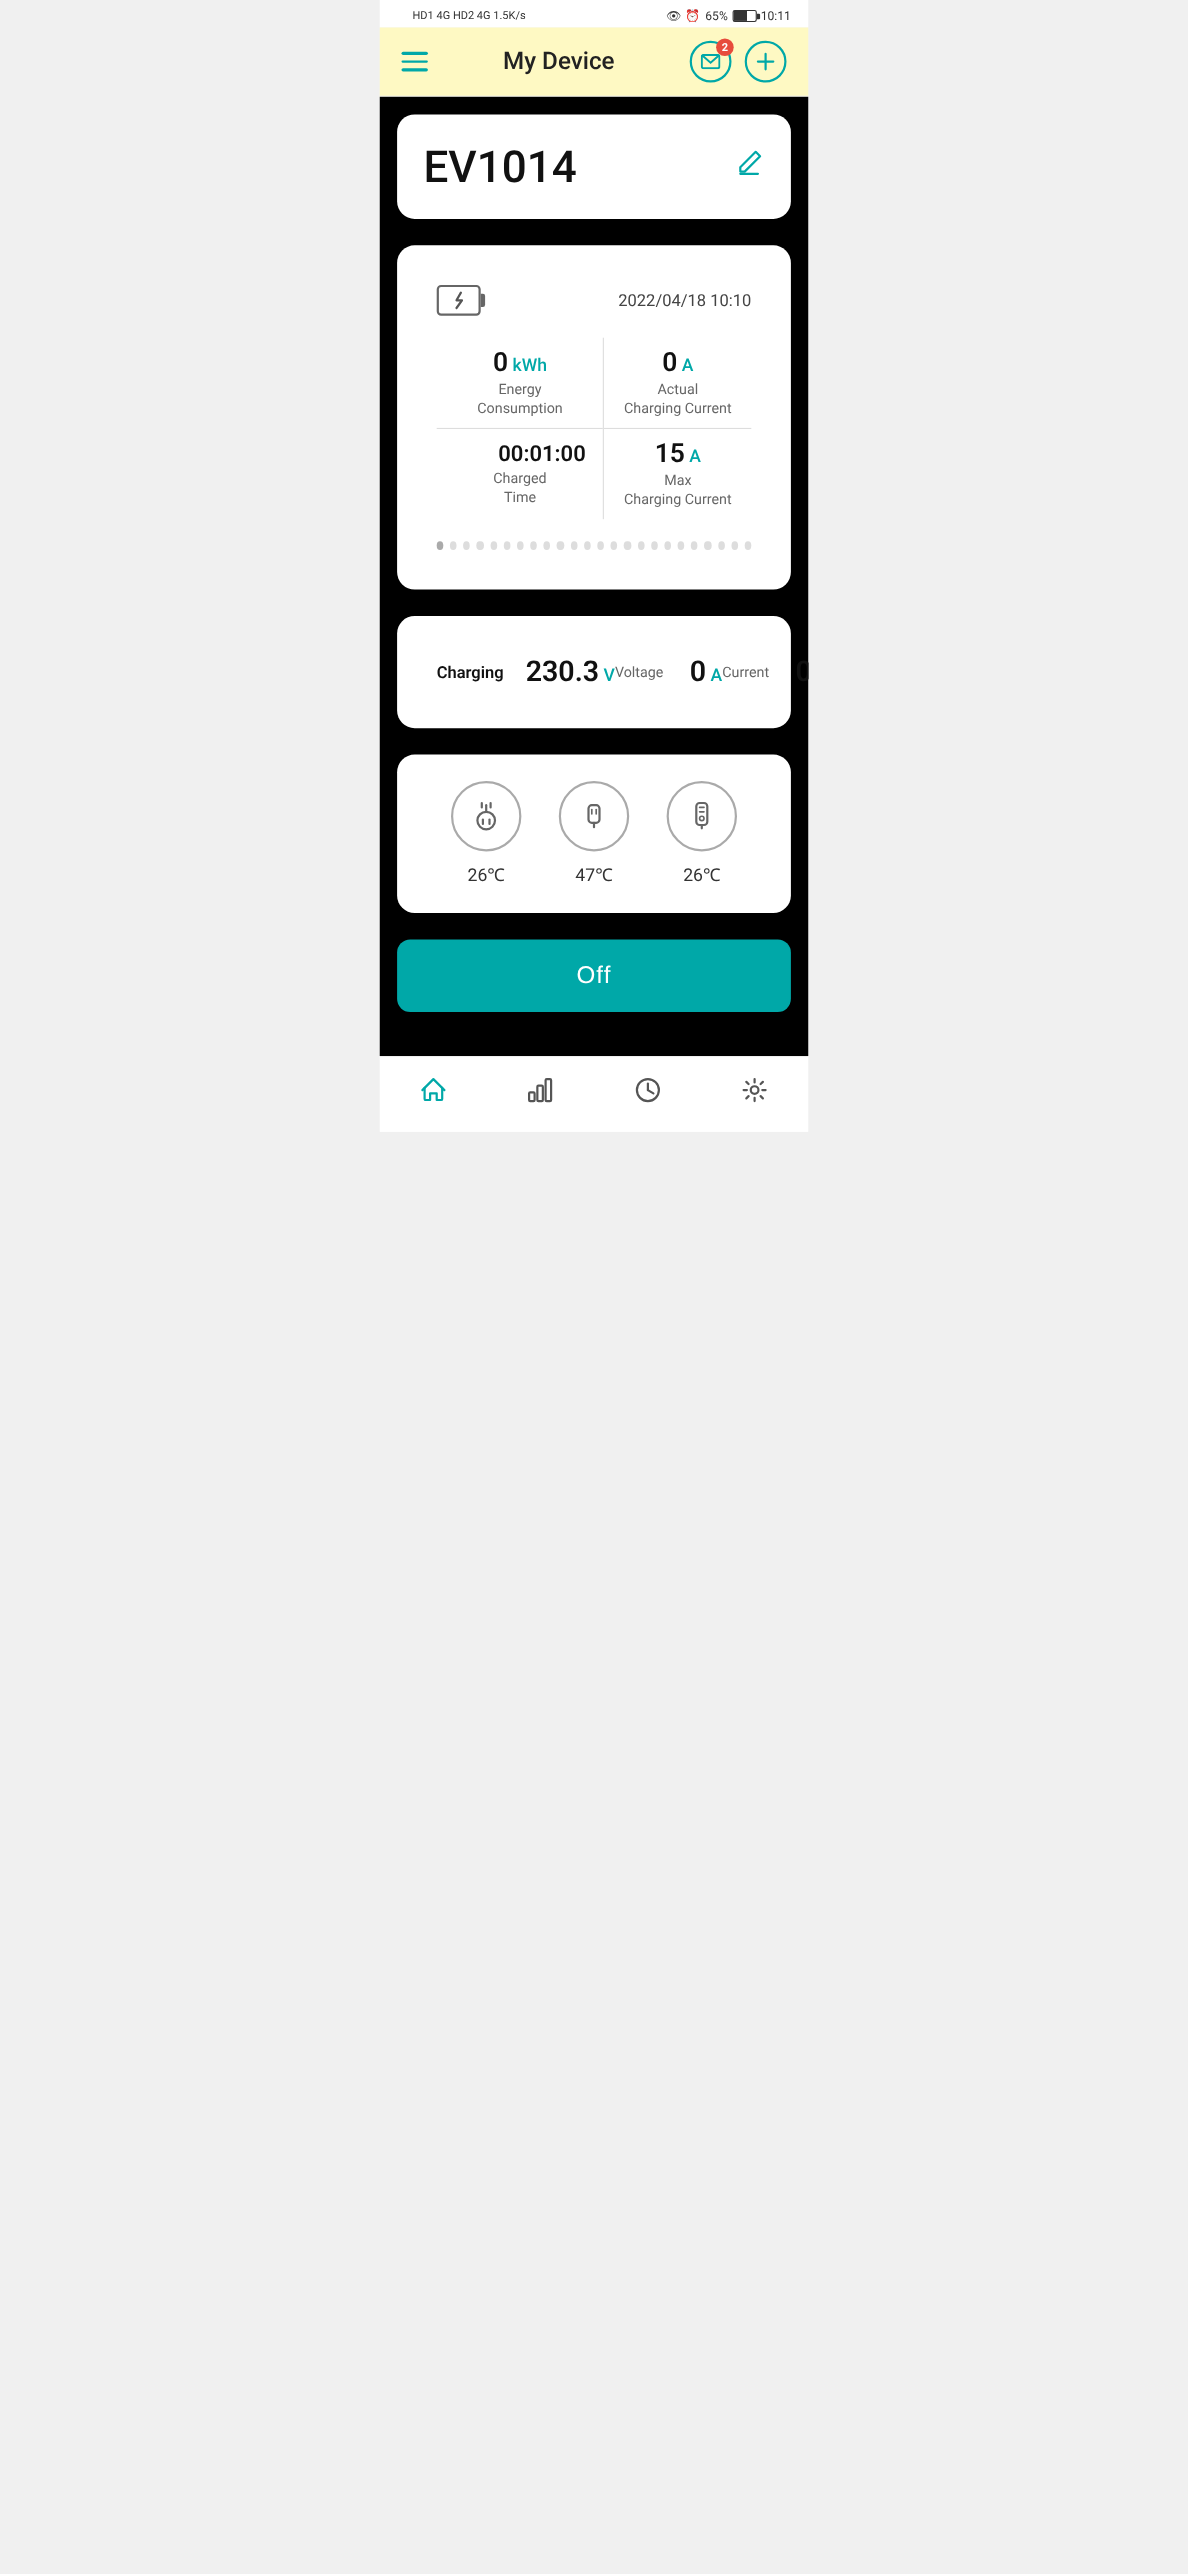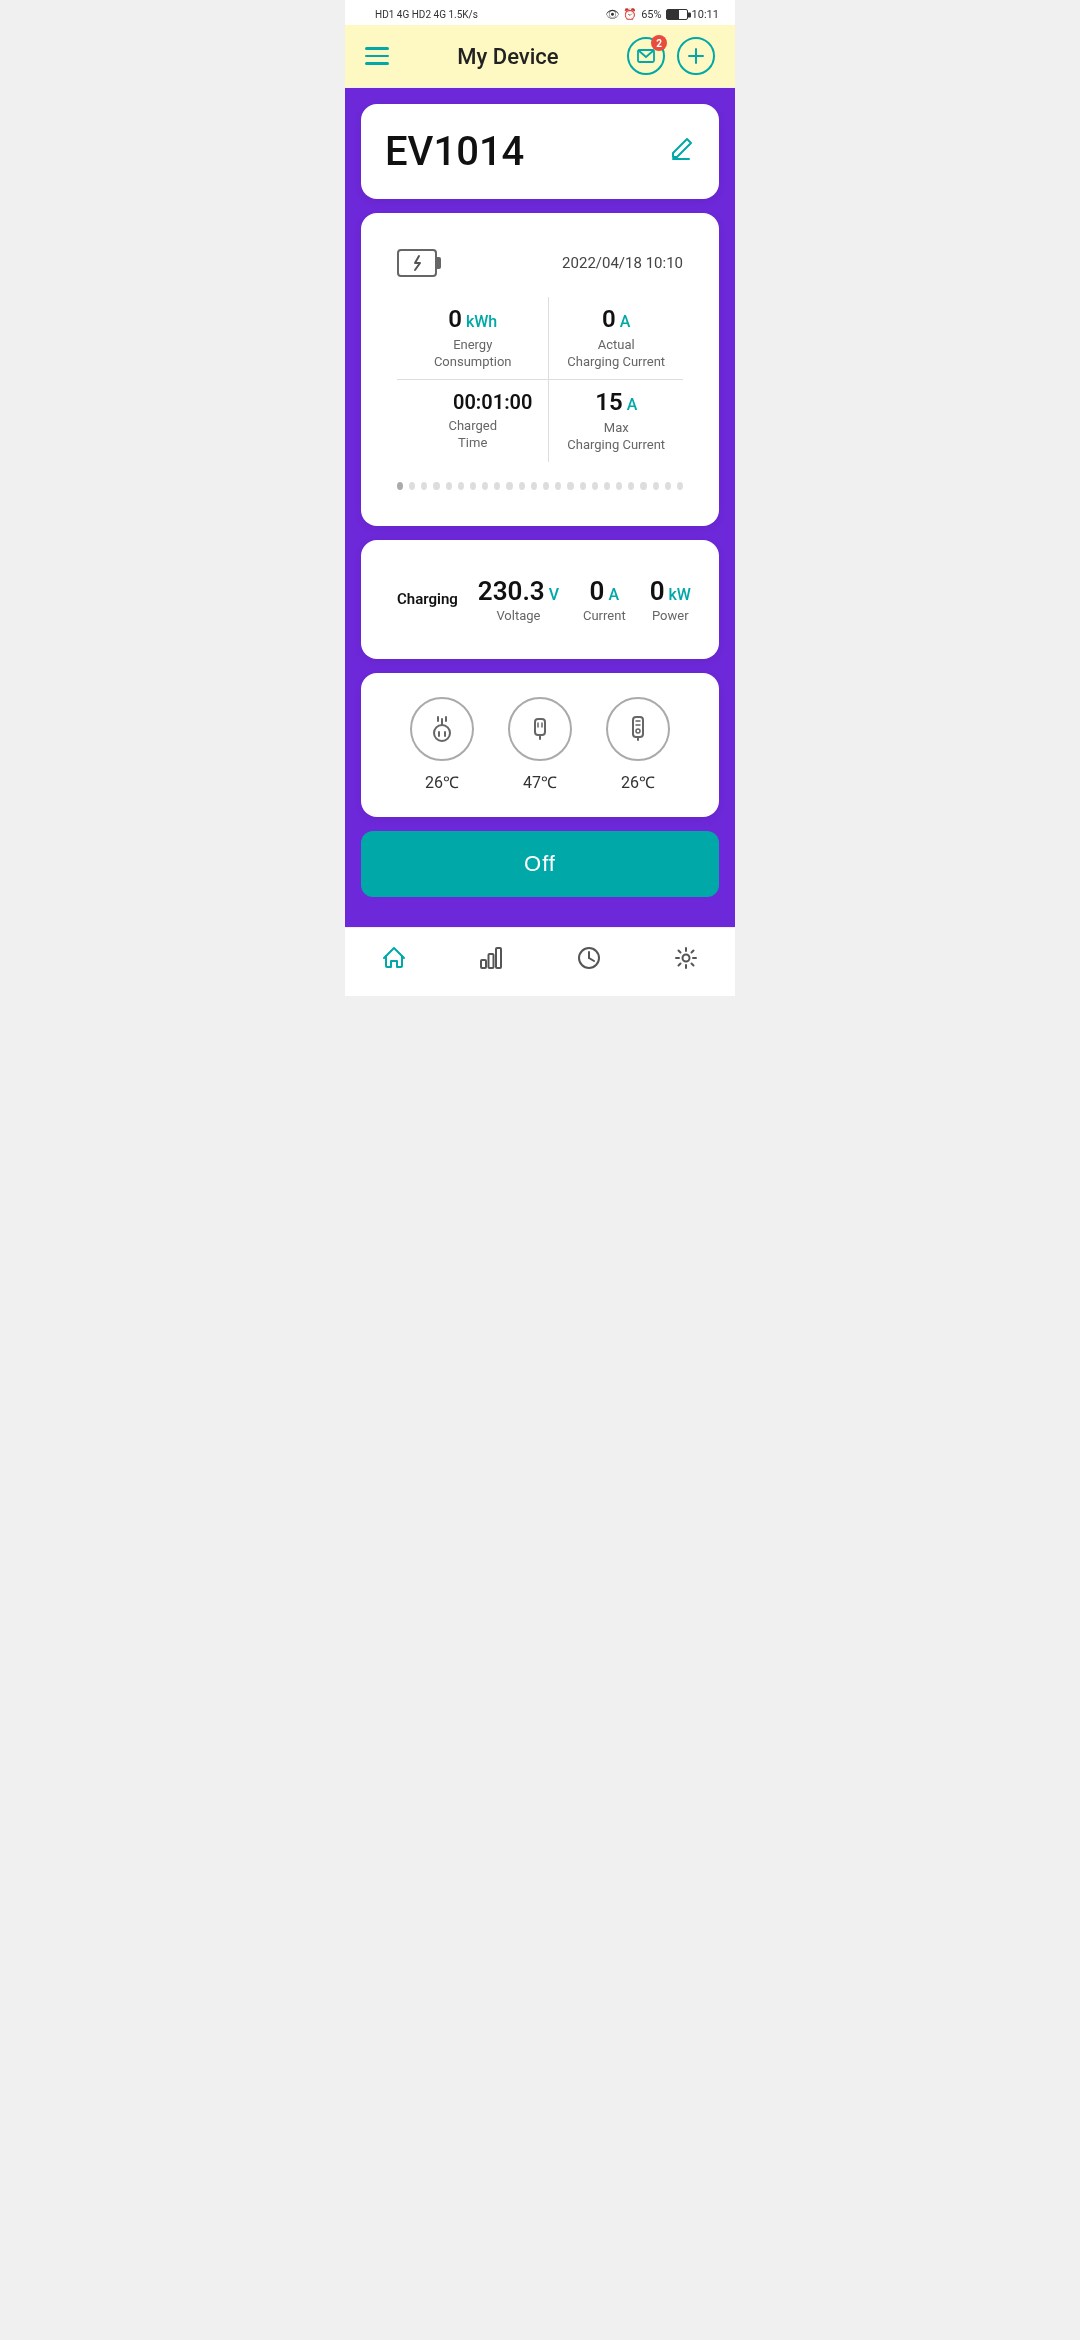--- a/index.html
+++ b/index.html
@@ -91,22 +91,22 @@
       font-size: 22px;
       font-weight: 300;
     }
 
     
     .main-content {
       flex: 1;
       padding: 16px;
       display: flex;
       flex-direction: column;
-      gap: 14px;
-      background: #6d28d9;
+      gap: 24px;
+      background: #000000;
     }
 
     
     .card {
       background: white;
       border-radius: 16px;
       padding: 36px;
       box-shadow: 0 2px 8px rgba(0,0,0,0.08);
     }
 
@@ -248,21 +248,21 @@
       font-weight: 600;
       color: #111;
       flex-shrink: 0;
     }
     .charging-metrics {
       display: flex;
       gap: 24px;
     }
     .metric-item {
       display: flex;
-      flex-direction: column;
+      flex-direction: row;
       align-items: center;
     }
     .metric-value {
       font-size: 26px;
       font-weight: 600;
       color: #111;
       display: flex;
       align-items: baseline;
       gap: 4px;
     }

